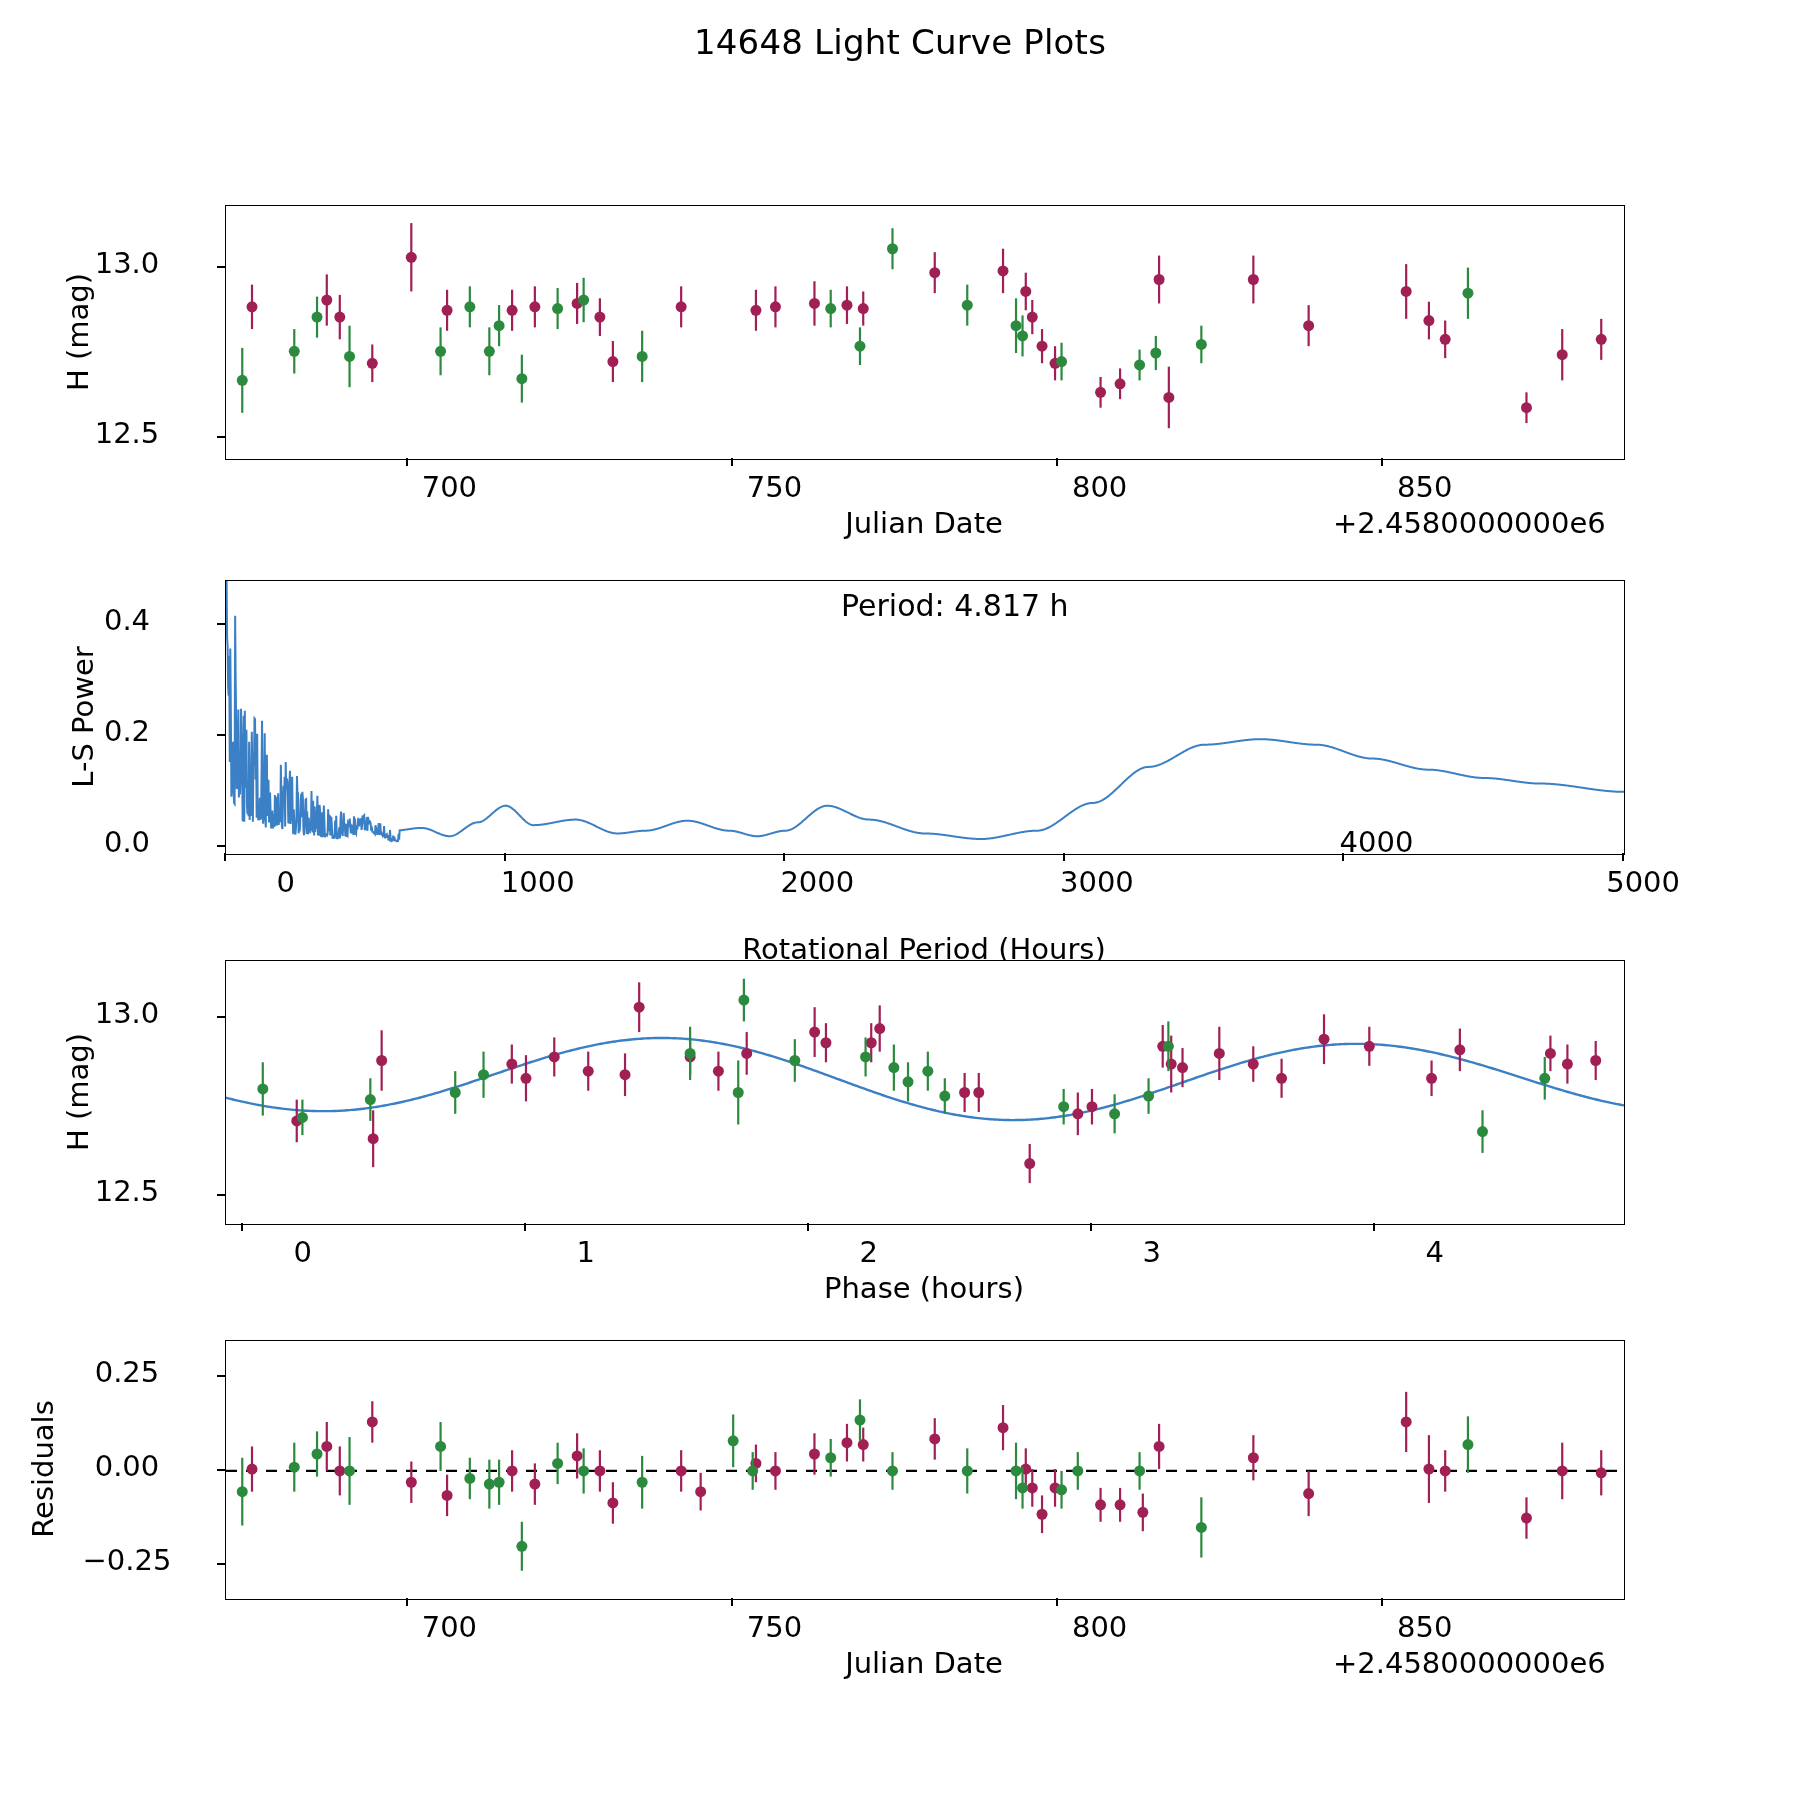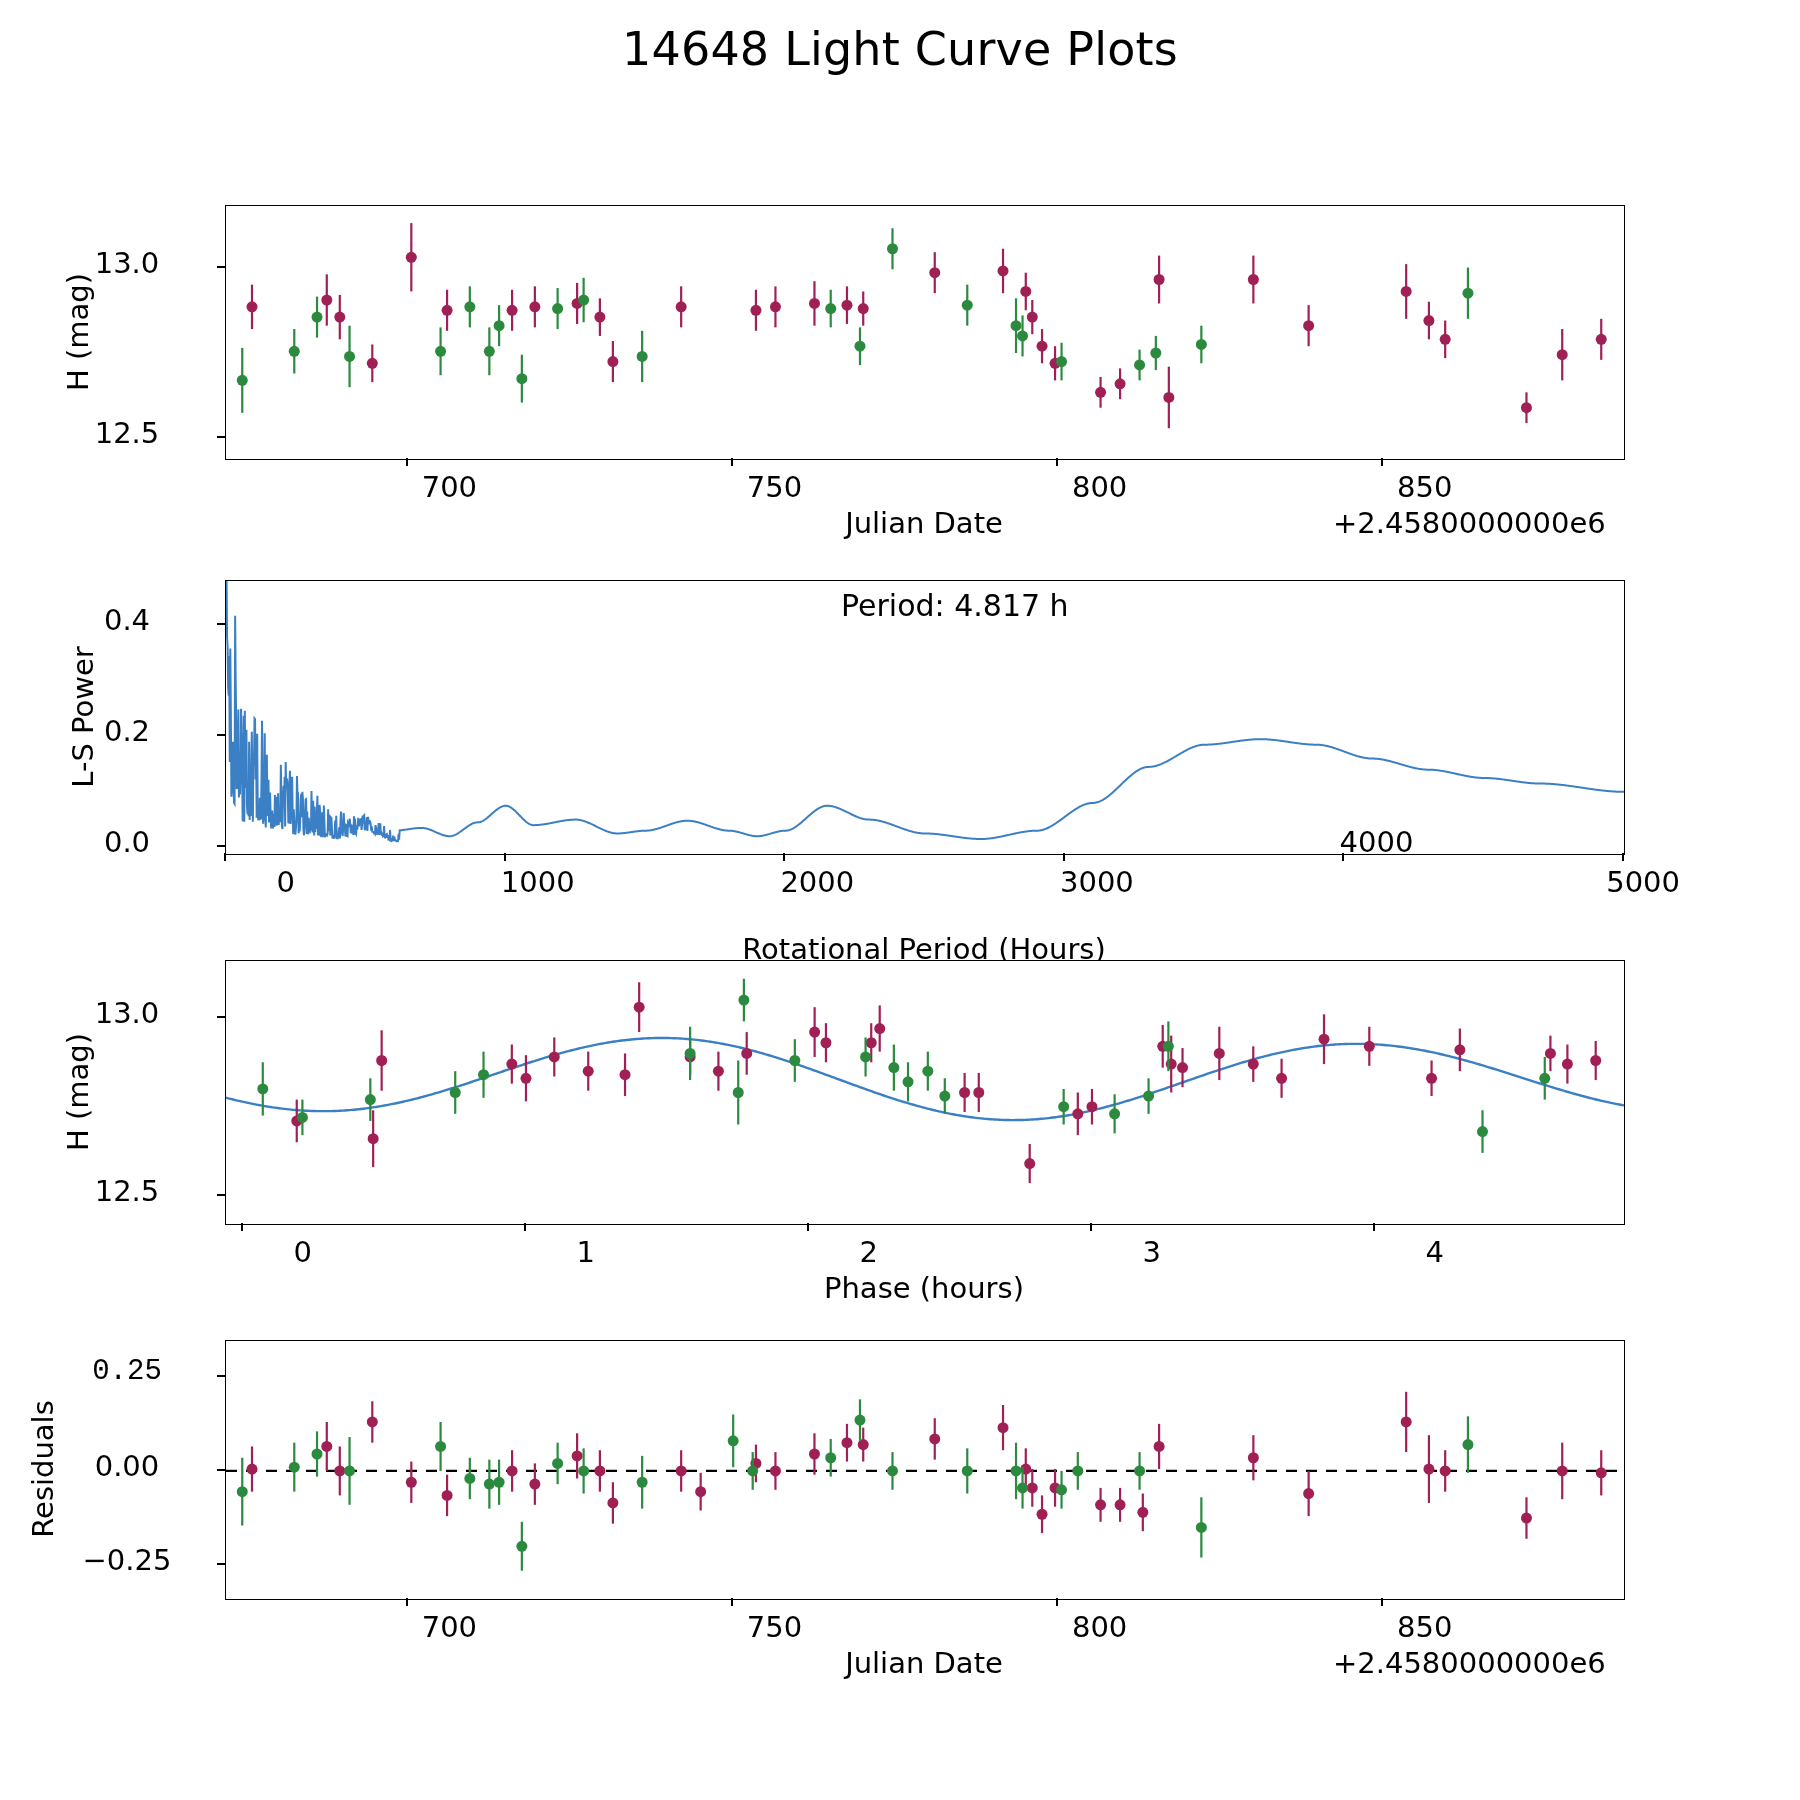--- a/index.html
+++ b/index.html
@@ -19,21 +19,21 @@
     position: relative;
     width: 1800px;
     height: 1800px;
   }
   .fig-title {
     position: absolute;
     top: 22px;
     left: 0;
     width: 1800px;
     text-align: center;
-    font-size: 46px;
+    font-size: 34px;
     letter-spacing: 0.2px;
   }
   .panel {
     position: absolute;
   }
   .axes {
     position: absolute;
     border: 1.6px solid #000000;
     box-sizing: border-box;
     background: #ffffff;
@@ -536,14 +536,14 @@
     <div class="tick xt" style="left: 662.181px; top: 1610px; width: 140px;">750</div>
     <div style="position: absolute; left: 1056.3px; top: 1598px; width: 2px; height: 8px; background: rgb(0, 0, 0);"></div>
     <div class="tick xt" style="left: 987.298px; top: 1610px; width: 140px;">800</div>
     <div style="position: absolute; left: 1381.41px; top: 1598px; width: 2px; height: 8px; background: rgb(0, 0, 0);"></div>
     <div class="tick xt" style="left: 1312.41px; top: 1610px; width: 140px;">850</div>
     <div style="position: absolute; left: 217px; top: 1563.1px; width: 8px; height: 2px; background: rgb(0, 0, 0);"></div>
     <div class="tick yt" style="left: 47px; top: 1543.1px; width: 160px;">−0.25</div>
     <div style="position: absolute; left: 217px; top: 1468.94px; width: 8px; height: 2px; background: rgb(0, 0, 0);"></div>
     <div class="tick yt" style="left: 47px; top: 1448.94px; width: 160px;">0.00</div>
     <div style="position: absolute; left: 217px; top: 1374.78px; width: 8px; height: 2px; background: rgb(0, 0, 0);"></div>
-    <div class="tick yt" style="left: 47px; top: 1354.78px; width: 160px; font-family: Liberation Mono, monospace;">0.25</div>
+    <div class="tick yt" style="left: 47px; top: 1354.78px; width: 160px;">0.25</div>
   </div>
 
 </body></html>

